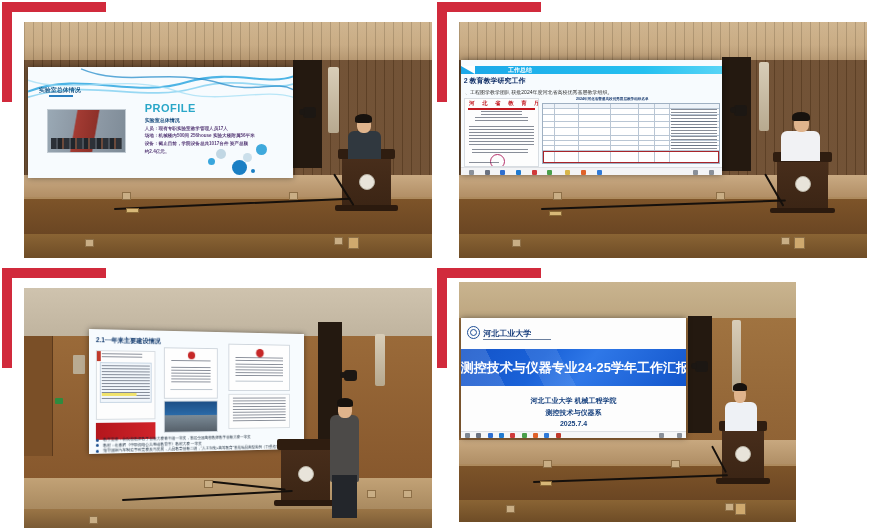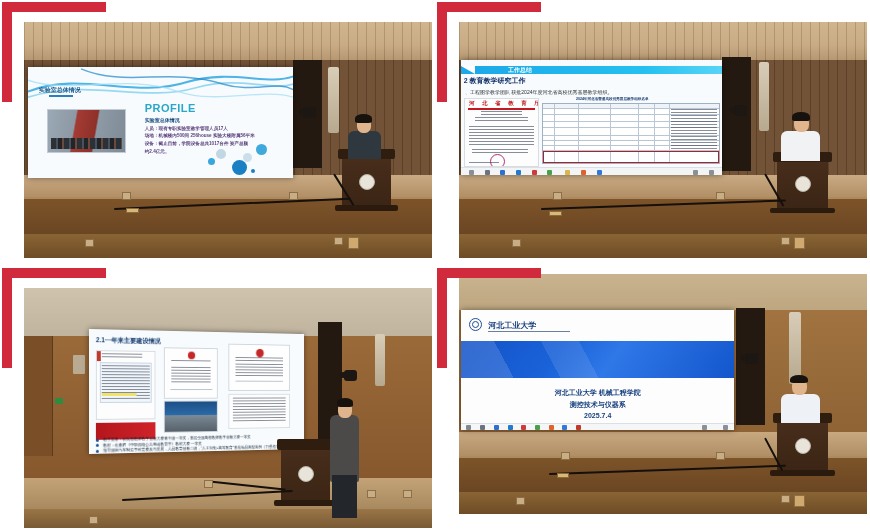--- a/index.html
+++ b/index.html
@@ -374,21 +374,21 @@
       </div>
     </div>
   </div>
 
   <div class="cell" style="left:435px;top:266px;width:435px;height:266px;">
     <div class="bracket">
       <div class="arm-h" style="background: rgb(209, 42, 60);"></div>
       <div class="arm-v" style="background: rgb(209, 42, 60);"></div>
     </div>
 
-    <div class="photo" style="left:24px;top:8px;width:408px;height:240px;">
+    <div class="photo" style="left:24px;top:16px;width:337px;height:240px;">
       <div class="hall">
         <div class="ceiling" style="height:15%;background:linear-gradient(180deg,#c9b48f 0%,#bda680 100%);"></div>
         <div class="backwall woodpanels" style="top:15%;bottom:24%;background:linear-gradient(180deg,#a07340 0%,#8d6033 100%);"></div>
         <div class="stagefloor" style="bottom:24%;height:10%;background:linear-gradient(180deg,#c8a87f 0%,#b08f66 100%);"></div>
         <div class="stagefront" style="bottom:9%;height:15%;"></div>
         <div class="apron" style="height:9%;"></div>
 
         <div class="darkcol" style="left:68%;top:14%;width:7%;height:49%;"></div>
         <div class="speakercol" style="left:81%;top:16%;width:2.8%;height:30%;"></div>
         <div class="camera" style="left:70%;top:33%;"></div>
@@ -396,20 +396,21 @@
         <div class="screen" style="left:0.5%;top:15%;width:67%;height:50%;">
           <div class="screen-inner" style="background:#fdfdfd;">
             <div class="slide">
               <div class="tr-logo-ring" style="left:3%;top:7%;width:13px;height:13px;">
                 <div style="position:absolute;inset:2px;border-radius:50%;border:1px solid #1f4f96;"></div>
               </div>
               <div class="tr-univ" style="left:10%;top:8%;font-size:8px;">河北工业大学</div>
               <div class="tr-univ-sub" style="left:10%;top:17.5%;width:30%;height:1px;background:#6b7f9e;"></div>
 
               <div class="blueband" style="top:26%;height:31%;"></div>
+              <div class="main-title" style="top:34%;font-size:13px;">测控技术与仪器专业24-25学年工作汇报</div>
 
               <div class="sub-line" style="top:65%;font-size:7px;">河北工业大学 机械工程学院</div>
               <div class="sub-line" style="top:75%;font-size:7px;">测控技术与仪器系</div>
               <div class="sub-line" style="top:85%;font-size:7px;">2025.7.4</div>
 
               <div class="taskbar" style="height:6%;background:rgba(243,244,246,.85);">
                 <div class="tb-ico" style="left:2%;top:25%;background:#7f8893;"></div>
                 <div class="tb-ico" style="left:7%;top:25%;background:#6b7280;"></div>
                 <div class="tb-ico" style="left:12%;top:25%;background:#2f6fd0;"></div>
                 <div class="tb-ico" style="left:17%;top:25%;background:#1f7ad0;"></div>

